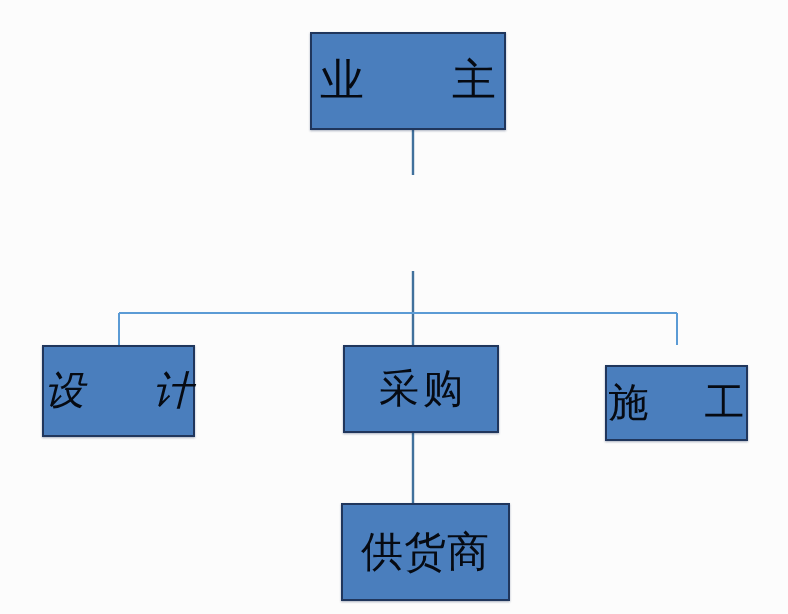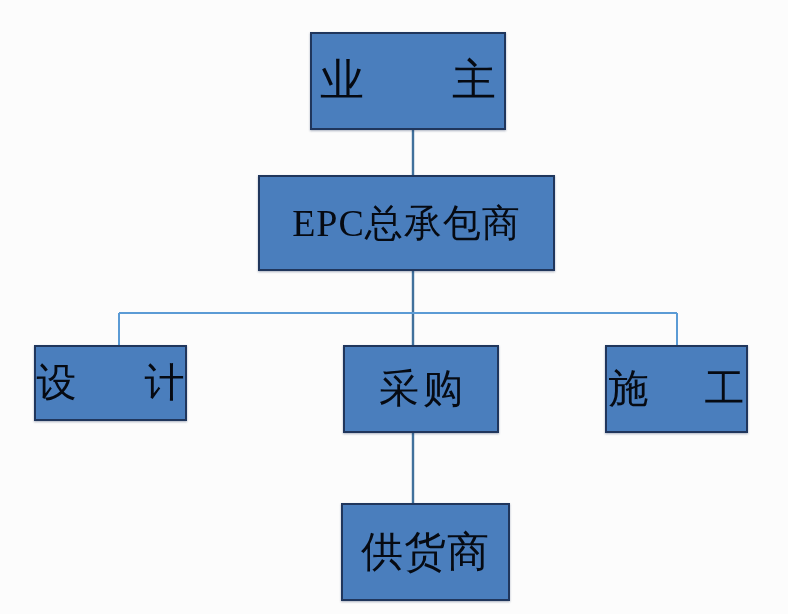--- a/index.html
+++ b/index.html
@@ -63,46 +63,47 @@
     left: 258px;
     top: 175px;
     width: 297px;
     height: 96px;
   }
   #node-epc .node-label {
     font-size: 38px;
     letter-spacing: 1px;
   }
   #node-design {
-    left: 34px;
+    left: 42px;
     top: 345px;
     width: 153px;
-    height: 76px;
+    height: 92px;
+    font-style: italic;
   }
   #node-design .node-label {
     font-size: 40px;
     letter-spacing: 16px;
     text-indent: 16px;
   }
   #node-procurement {
     left: 343px;
     top: 345px;
     width: 156px;
     height: 88px;
   }
   #node-procurement .node-label {
     font-size: 40px;
     letter-spacing: 4px;
     text-indent: 4px;
   }
   #node-construction {
     left: 605px;
-    top: 345px;
+    top: 365px;
     width: 143px;
-    height: 88px;
+    height: 76px;
   }
   #node-construction .node-label {
     font-size: 40px;
     letter-spacing: 12px;
     text-indent: 12px;
   }
   #node-supplier {
     left: 341px;
     top: 503px;
     width: 169px;
@@ -130,23 +131,20 @@
 
     <line x1="677" y1="313" x2="677" y2="345" stroke="#5b9bd5" stroke-width="2"></line>
 
     <line x1="413" y1="433" x2="413" y2="503" stroke="#41719c" stroke-width="2.4"></line>
   </svg>
 
   <div class="node" id="node-owner">
     <span class="node-label">业  主</span>
   </div>
 
-  <div class="node" id="node-epc">
-    <span class="node-label">EPC总承包商</span>
-  </div>
 
   <div class="node" id="node-design">
     <span class="node-label">设  计</span>
   </div>
 
   <div class="node" id="node-procurement">
     <span class="node-label">采购</span>
   </div>
 
   <div class="node" id="node-construction">

